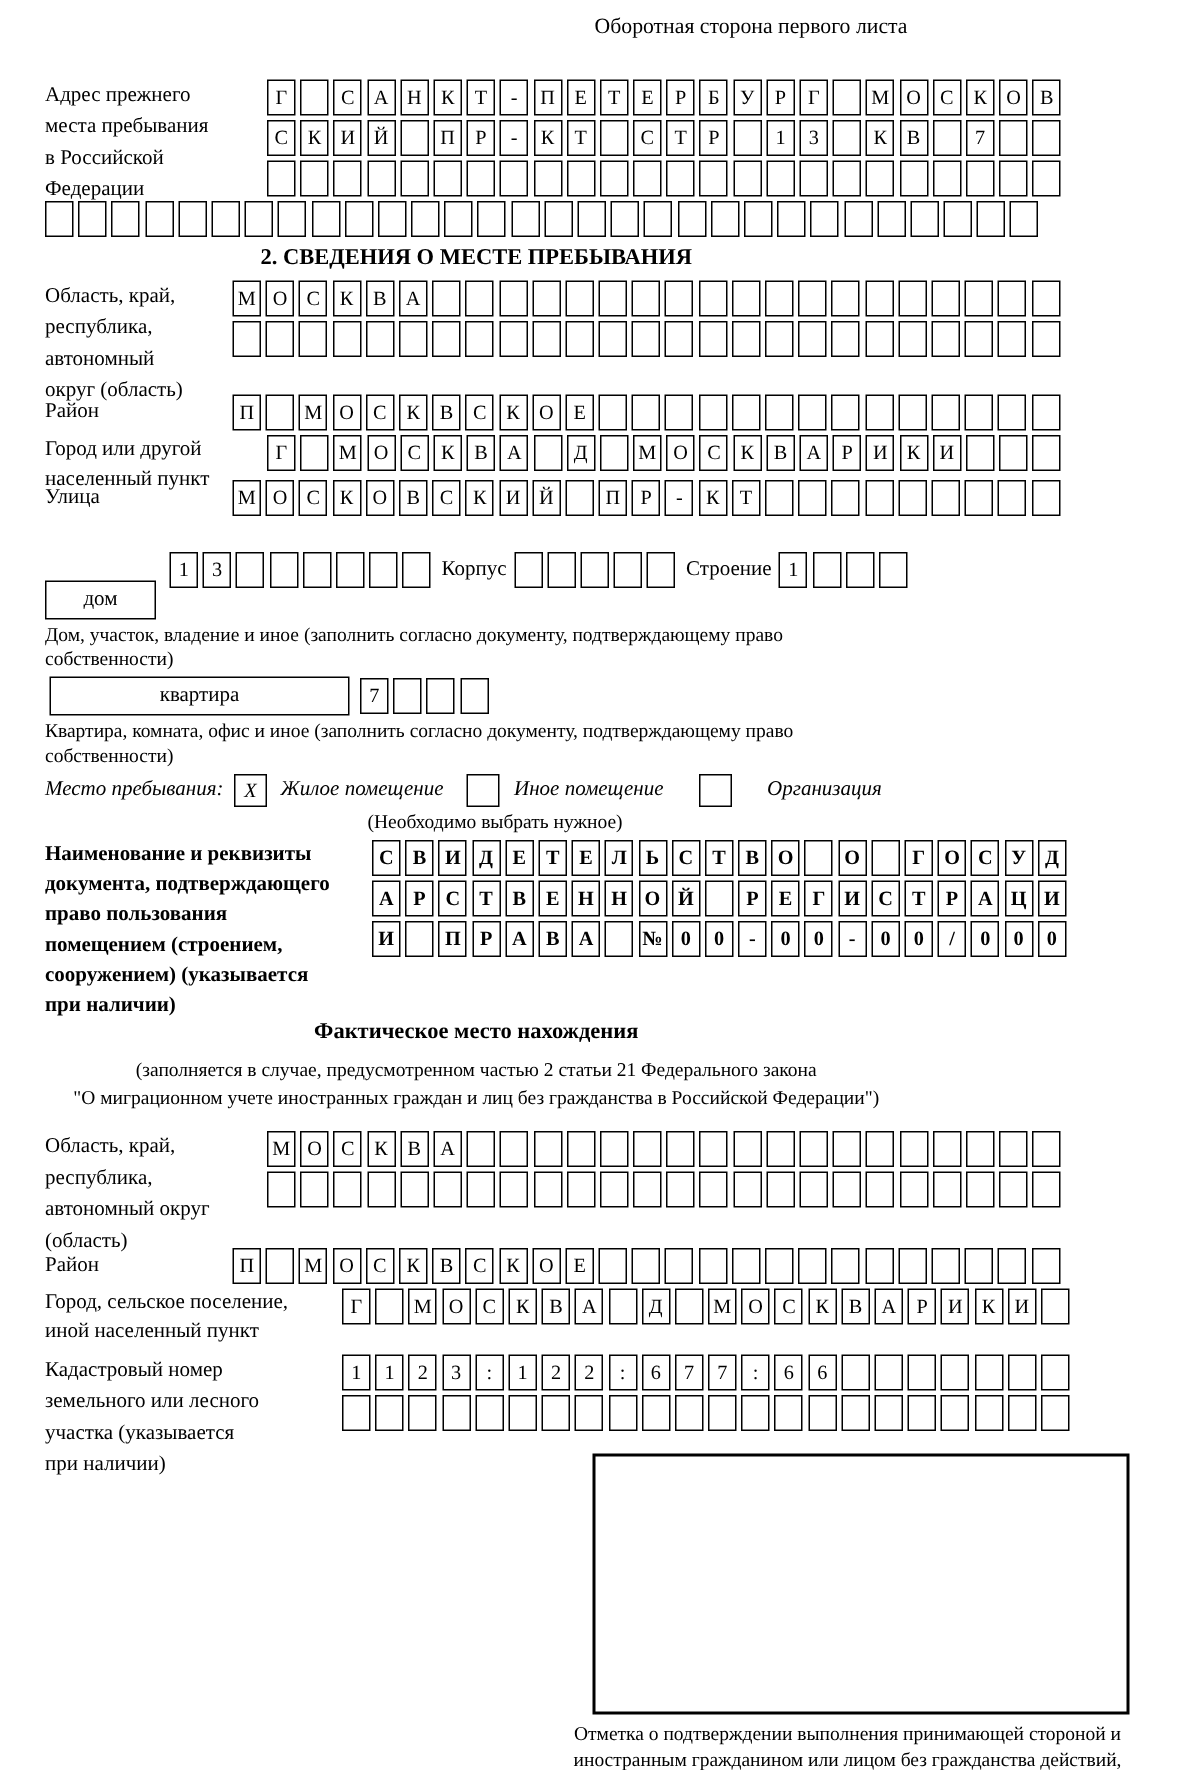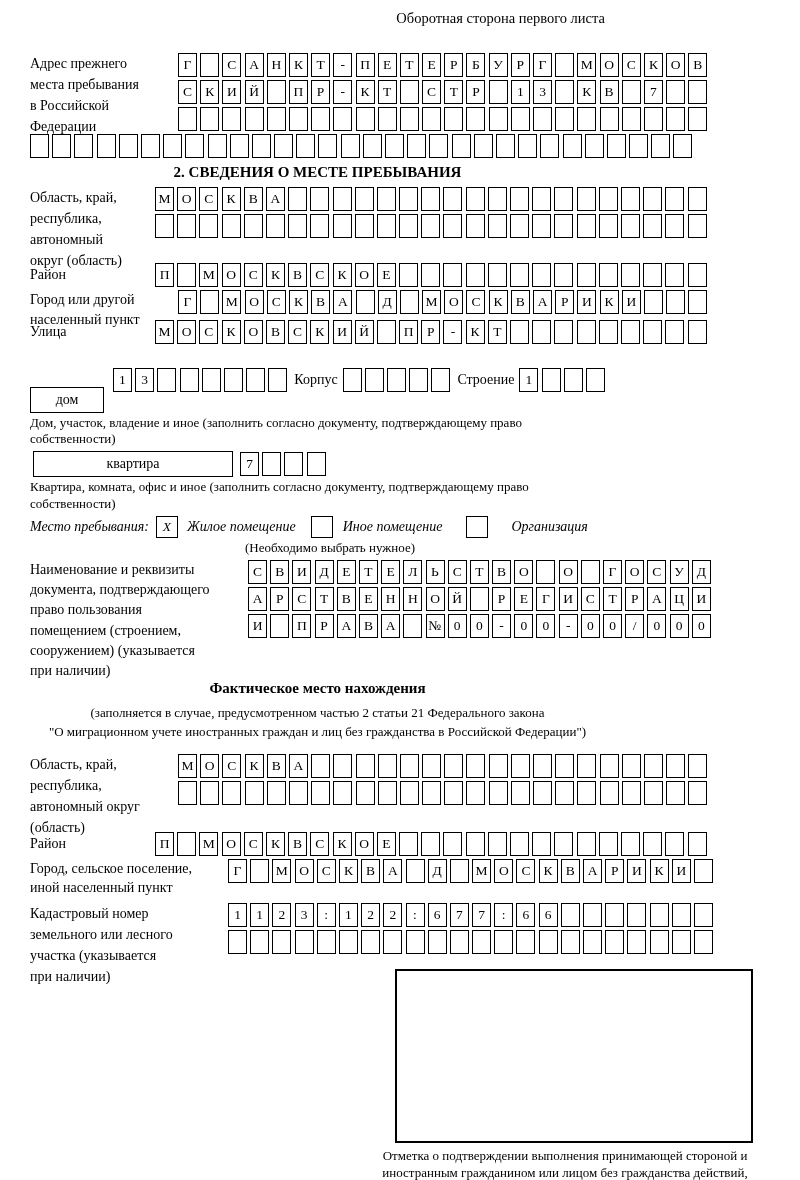--- a/index.html
+++ b/index.html
@@ -31,21 +31,21 @@
   .apt-box{width:200px;margin-left:3px;margin-right:7px;}
   .hlabel{font-size:14px;padding:0 5px 0 7px;}
   .stay-row{display:flex;align-items:center;margin:3px 0 2px 0;font-style:italic;}
   .stay-label{margin-right:7px;}
   .checkcell{flex:0 0 20px;width:20px;height:20px;border:1.8px solid #000;
              display:flex;align-items:center;justify-content:center;font-size:13.5px;}
   .opt1{margin-left:9px;margin-right:15px;}
   .opt2{margin-left:10px;margin-right:24px;}
   .opt3{margin-left:23px;}
   .choose-note{margin-left:150px;width:300px;text-align:center;}
-  .doc-group{min-height:118px;margin-top:2px;}
+  .doc-group{min-height:118px;margin-top:2px;font-weight:bold;}
   .region-group{min-height:76px;}
   .region2-group{min-height:78px;margin-top:12px;}
   .city-group{min-height:30px;}
   .cad-group{min-height:64px;margin-top:14px;}
   .stampbox{box-sizing:border-box;margin-left:365px;width:358px;height:174px;
             border:2px solid #000;margin-top:2px;}
   .stamp-note{margin-left:335px;width:400px;text-align:center;font-size:13px;
               line-height:1.35;margin-top:4px;white-space:pre-line;}
 </style>
 </head>

